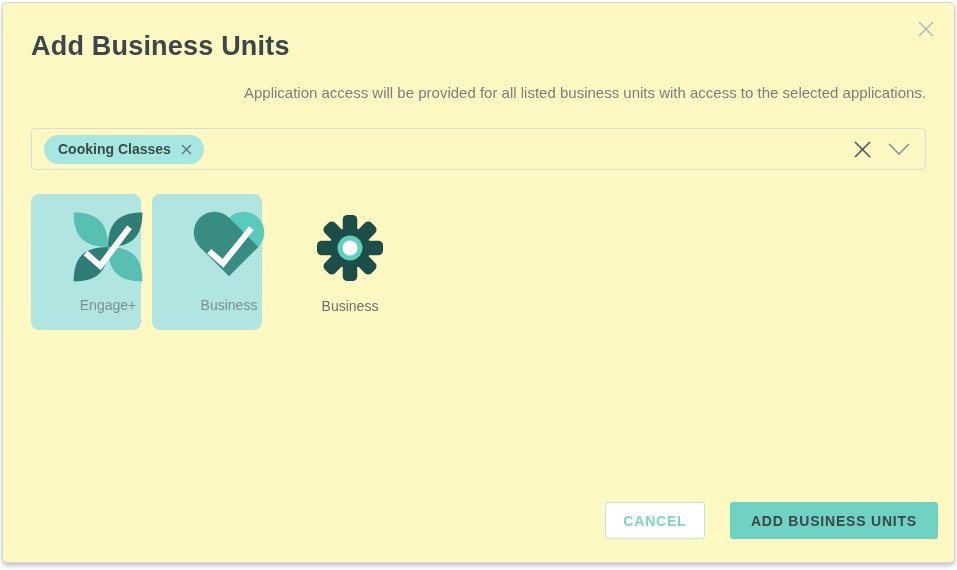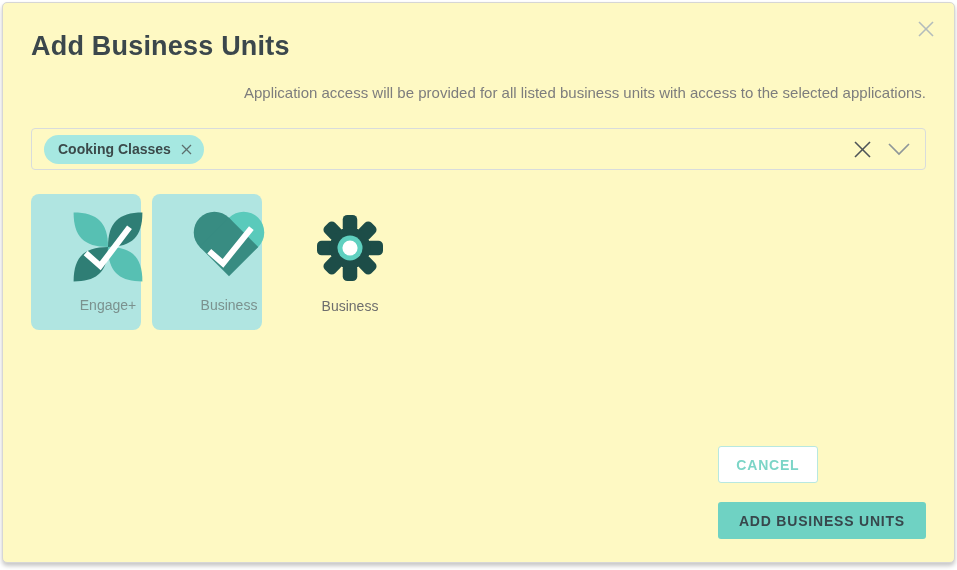--- a/index.html
+++ b/index.html
@@ -89,24 +89,23 @@
   .app-tile .tile-icon { margin-top: 10px; }
   .app-tile .tile-label {
     margin-top: 3px;
     font-size: 14px;
     color: #7b918e;
   }
   .app-tile.unselected .tile-icon { margin-top: 21px; }
   .app-tile.unselected .tile-label { margin-top: 13px; color: #6e6e6e; }
   .footer {
     position: absolute;
-    right: 28px; bottom: 23px;
-    display: flex;
-    gap: 19px;
-    flex-direction: column;
+    right: 16px; bottom: 23px;
+    display: flex;
+    gap: 25px;
   }
   .btn {
     height: 37px;
     border-radius: 3px;
     font-family: "Liberation Sans", sans-serif;
     font-size: 14px;
     font-weight: bold;
     letter-spacing: 0.8px;
     cursor: pointer;
   }

